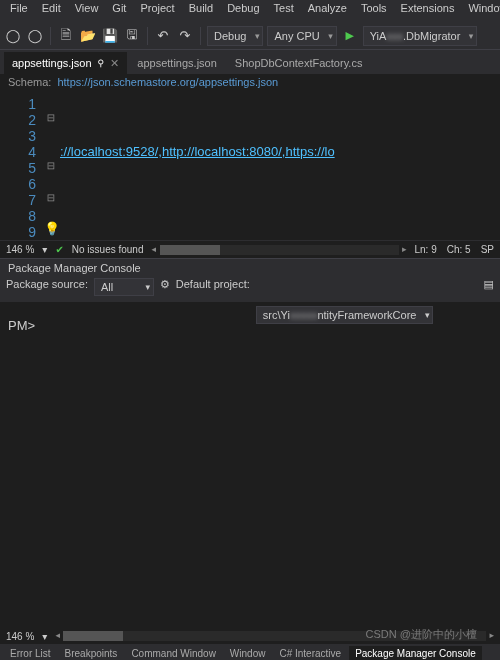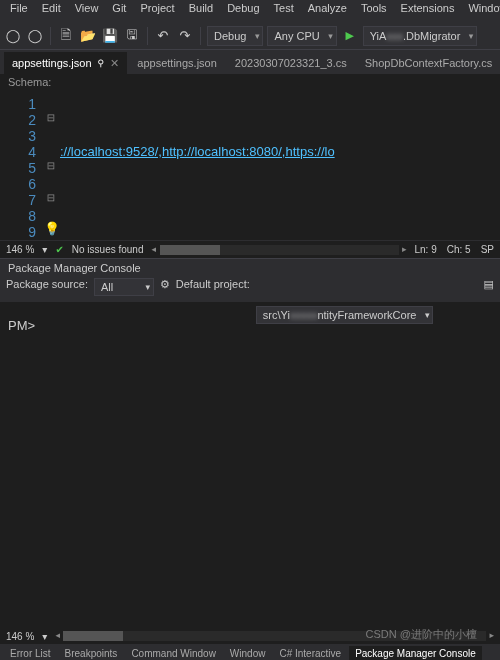--- a/index.html
+++ b/index.html
@@ -91,29 +91,27 @@
 <div class="tabstrip">
     <div class="tab active">
       <span>appsettings.json</span>
       <span style="font-size: 9px;">⚲</span>
       <span class="close">✕</span>
     </div>
     <div class="tab">
       <span>appsettings.json</span>
     </div>
     <div class="tab">
-      <span>20230307023321_3.cs</span>
-    </div>
-    <div class="tab">
       <span>ShopDbContextFactory.cs</span>
     </div>
   </div>
 
 <div class="schema">
   <span>Schema:</span>
+  <a>https://json.schemastore.org/appsettings.json</a>
 </div>
 
 <div class="editor">
   <div class="gutter">
       <div>1</div>
       <div>2</div>
       <div>3</div>
       <div>4</div>
       <div>5</div>
       <div>6</div>

